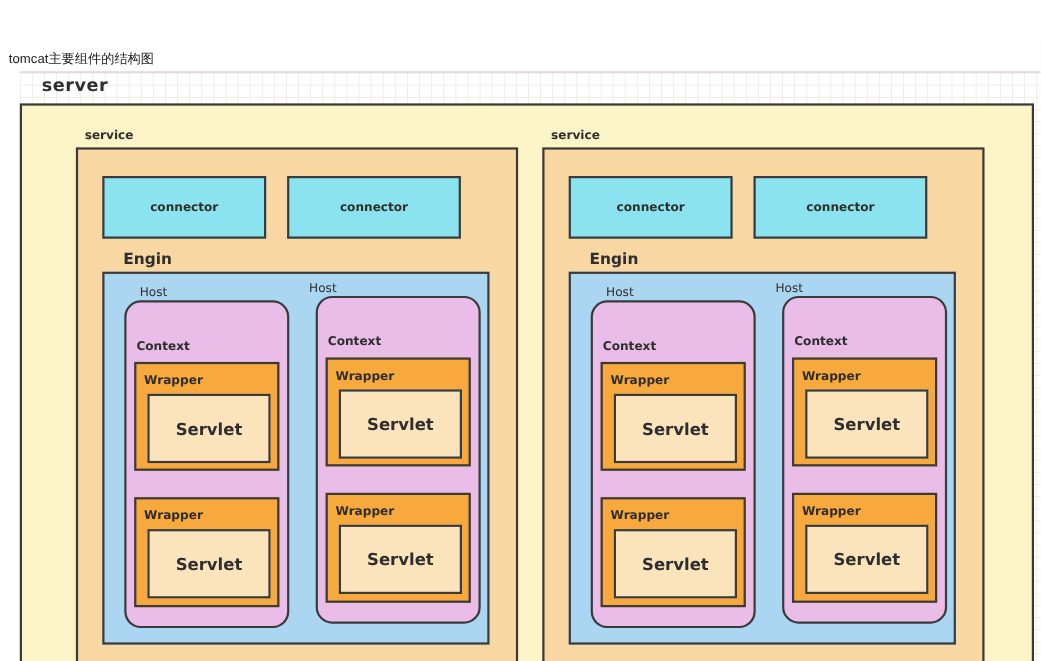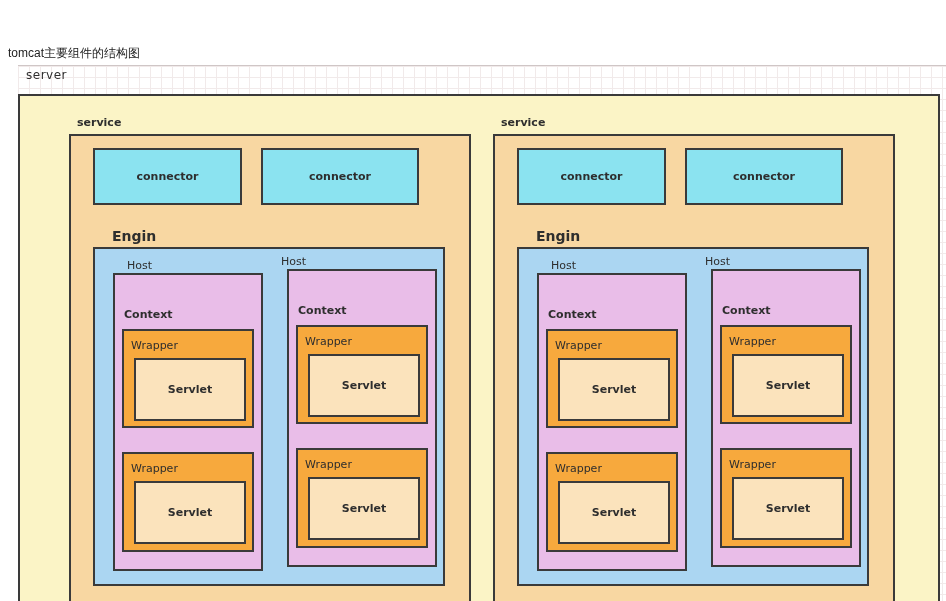--- a/index.html
+++ b/index.html
@@ -12,60 +12,60 @@
 
   
   .canvas { position:absolute; left:18px; top:33px; width:928px; height:559px;
             border-top:1px solid #cfc6c6; border-bottom:5px solid #161616;
             background-color:#ffffff;
             background-image:
               linear-gradient(to right, #f1eaea 1px, transparent 1px),
               linear-gradient(to bottom, #f1eaea 1px, transparent 1px);
             background-size:11px 11px; }
 
-  .server-label { position:absolute; left:8px; top:2px; font-size:12px; font-weight:normal;
+  .server-label { position:absolute; left:20px; top:2px; font-size:16px; font-weight:bold;
                   color:#2e2e2e; letter-spacing:0.5px; }
 
   .box { position:absolute; border:2px solid #3a3a3a; }
 
   .server-box  { left:0px; top:28px; width:922px; height:531px; background:var(--server_fill,#FBF4C6); }
 
   .service-box { width:402px; height:470px; top:38px; background:var(--service_fill,#F8D7A2); }
   .service-box.s1 { left:49px; }
   .service-box.s2 { left:473px; }
   .svc-label { position:absolute; top:20px; font-size:11px; font-weight:bold; color:#2e2e2e;text-align:center; }
   .svc-label.s1 { left:57px; }
   .svc-label.s2 { left:481px; }
 
-  .conn { width:149px; height:57px; top:12px; background:var(--connector_fill,#8BE3F0);
+  .conn { width:149px; height:57px; top:24px; background:var(--connector_fill,#8BE3F0);
           display:flex; align-items:center; justify-content:center; }
   .conn.c1 { left:22px; }
   .conn.c2 { left:190px; width:158px; }
   .conn span { font-size:11px; font-weight:bold; color:#2e2e2e; }
 
   .engine-label { position:absolute; left:41px; top:92px; font-size:14px; font-weight:bold; color:#2e2e2e; }
   .engine-box { left:22px; top:111px; width:352px; height:339px; background:var(--engine_fill,#ABD6F2); }
 
   .host-label { position:absolute; font-size:11px; font-weight:normal; color:#2e2e2e; }
   .host-label.h1 { left:32px; top:10px; }
   .host-label.h2 { left:186px; top:6px; }
-  .host-box { width:150px; height:298px; background:var(--host_fill,#E9BDE8); }
+  .host-box { width:150px; height:298px; background:var(--host_fill,#E9BDE8);border-radius:15px; }
   .host-box.h1 { left:18px; top:24px; }
   .host-box.h2 { left:192px; top:20px; }
 
   .context-label { position:absolute; left:9px; top:33px; font-size:11px; font-weight:bold; color:#2e2e2e; }
 
   .wrapper-box { left:7px; width:132px; height:99px; background:var(--wrapper_fill,#F7A93D); }
   .wrapper-box.w1 { top:54px; }
   .wrapper-box.w2 { top:177px; height:100px; }
-  .wrapper-label { position:absolute; left:7px; top:8px; font-size:11px; font-weight:normal; color:#2e2e2e; }
+  .wrapper-label { position:absolute; left:7px; top:8px; font-size:11px; font-weight:bold; color:#2e2e2e; }
 
   .servlet-box { left:10px; top:27px; width:112px; height:63px; background:var(--servlet_fill,#FBE3BC);
                  display:flex; align-items:center; justify-content:center; }
-  .servlet-box span { font-size:11px; font-weight:bold; color:#2e2e2e; }
+  .servlet-box span { font-size:15px; font-weight:bold; color:#2e2e2e; }
 
   .watermark { position:absolute; left:776px; top:538px; font-size:15px; letter-spacing:1px;
                color:rgba(214,212,204,0.95); font-weight:bold; white-space:nowrap; }
   .watermark-small { position:absolute; left:884px; top:556px; font-size:7px;
                      color:rgba(200,196,186,0.85); white-space:nowrap; }
 </style>
 </head>
 <body>
 
 <div class="page">

